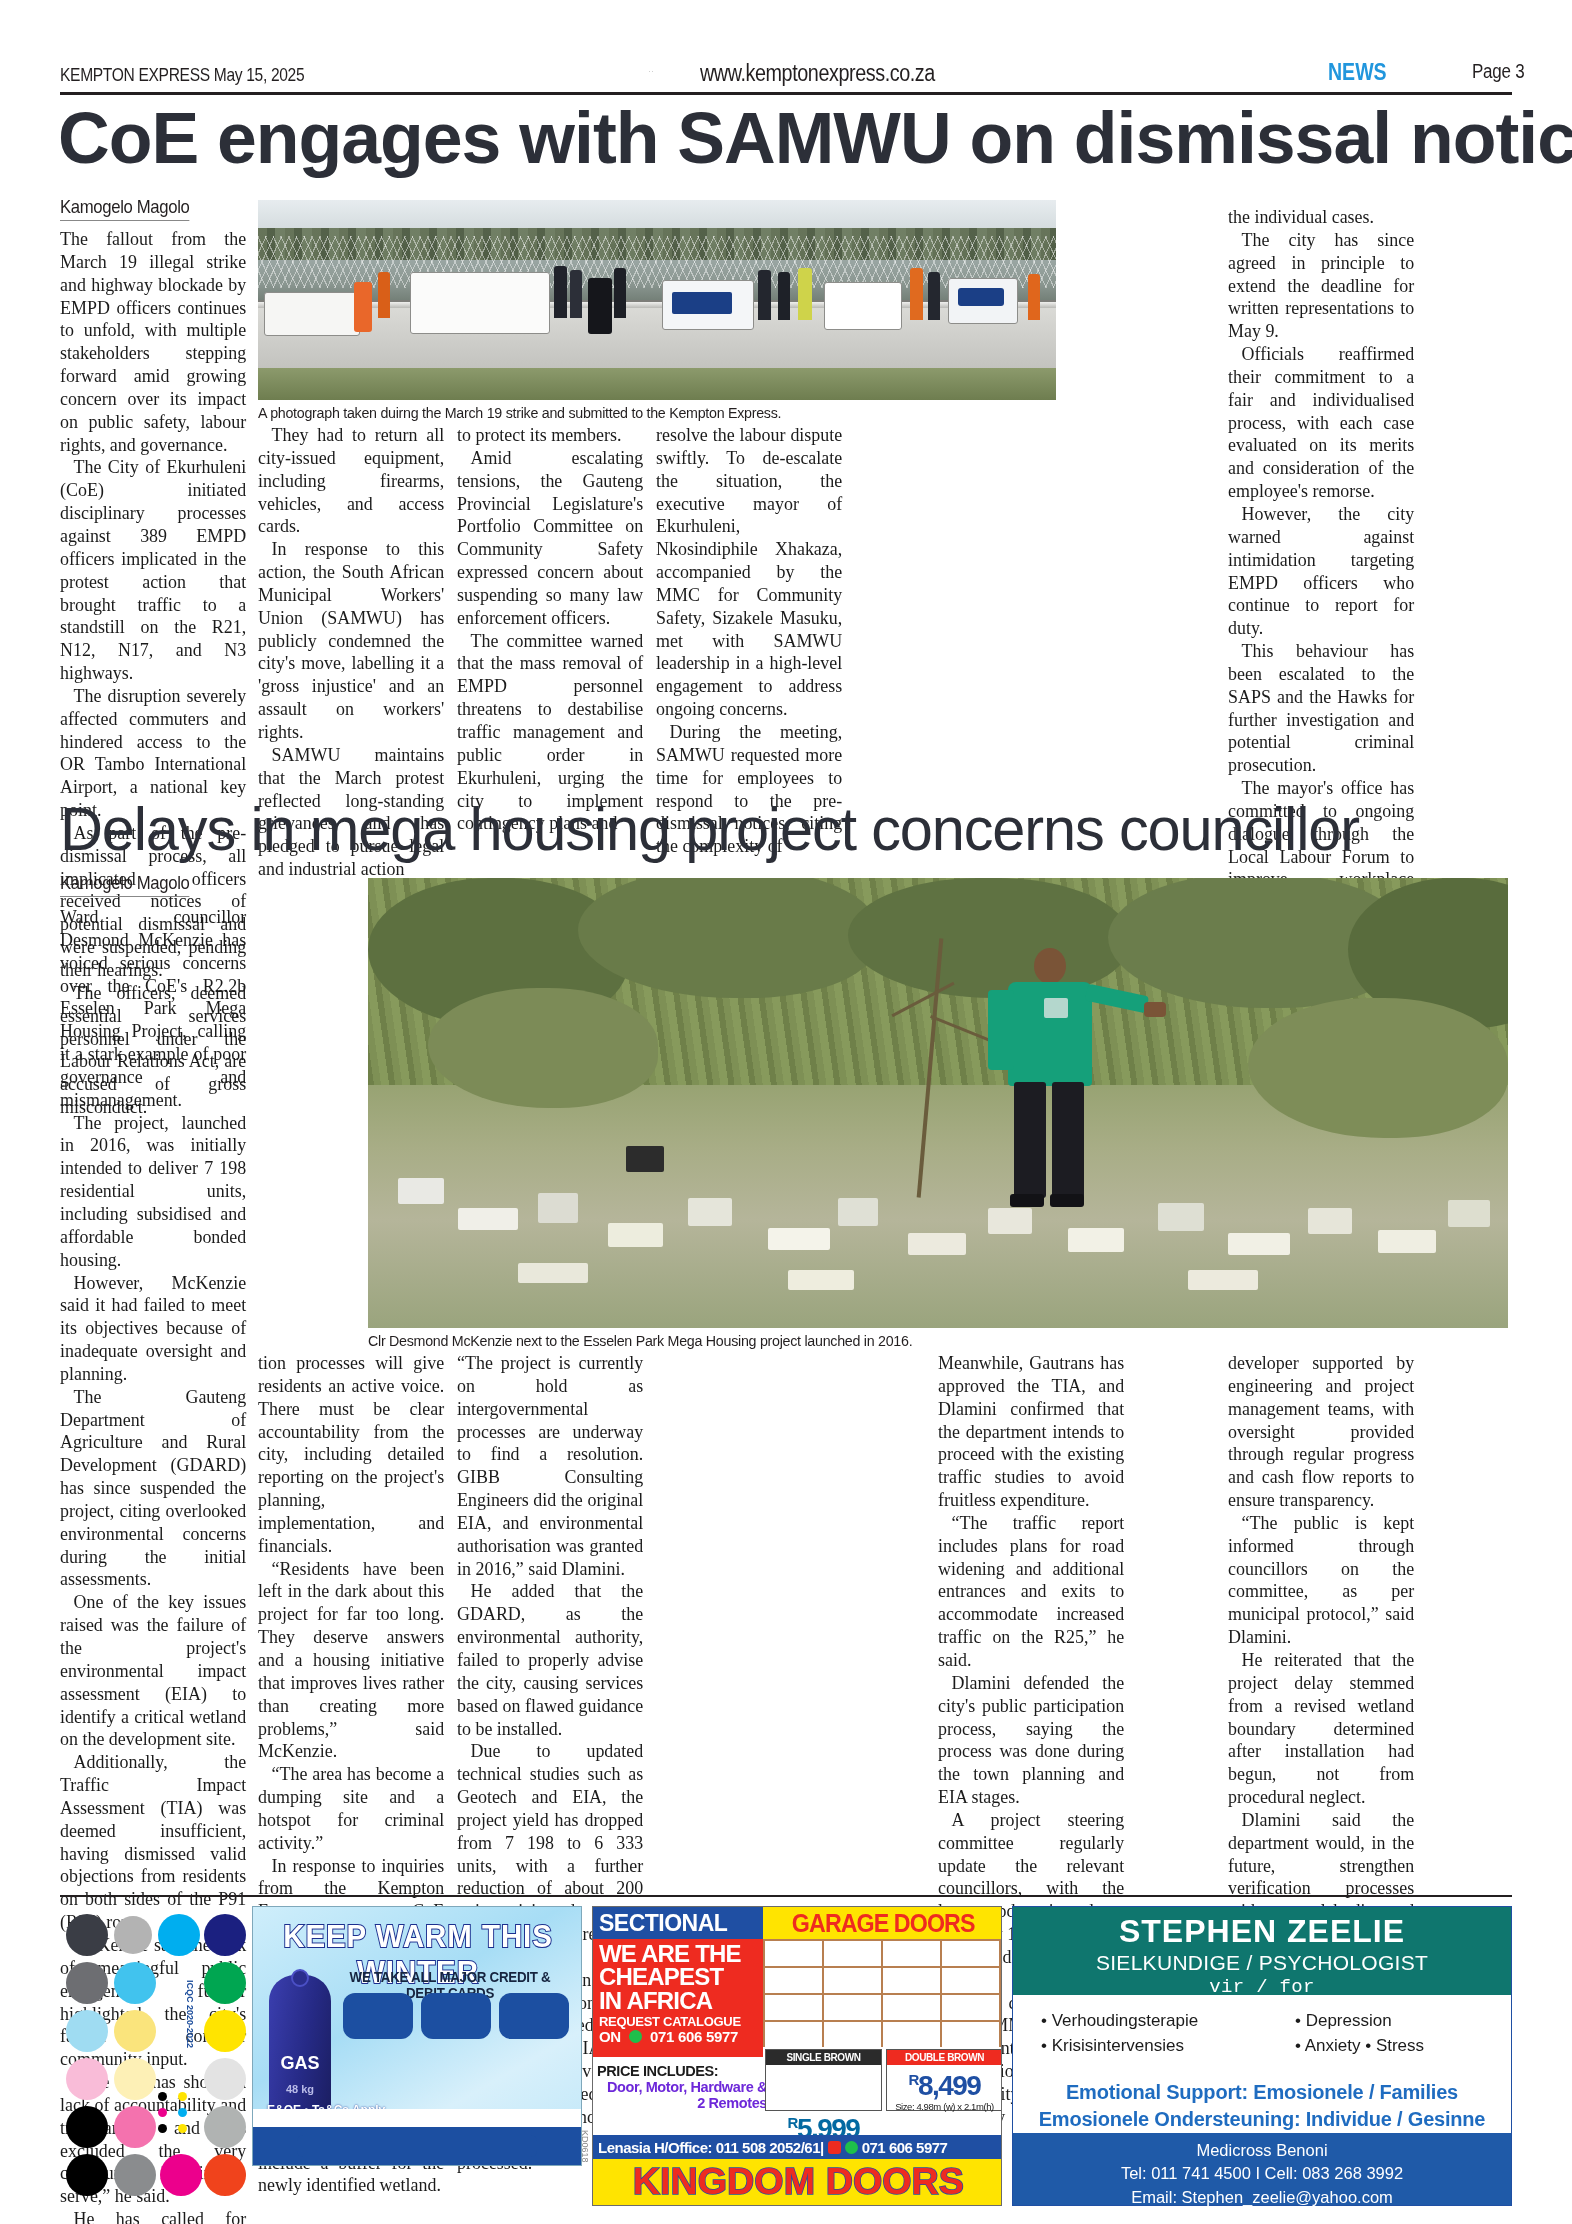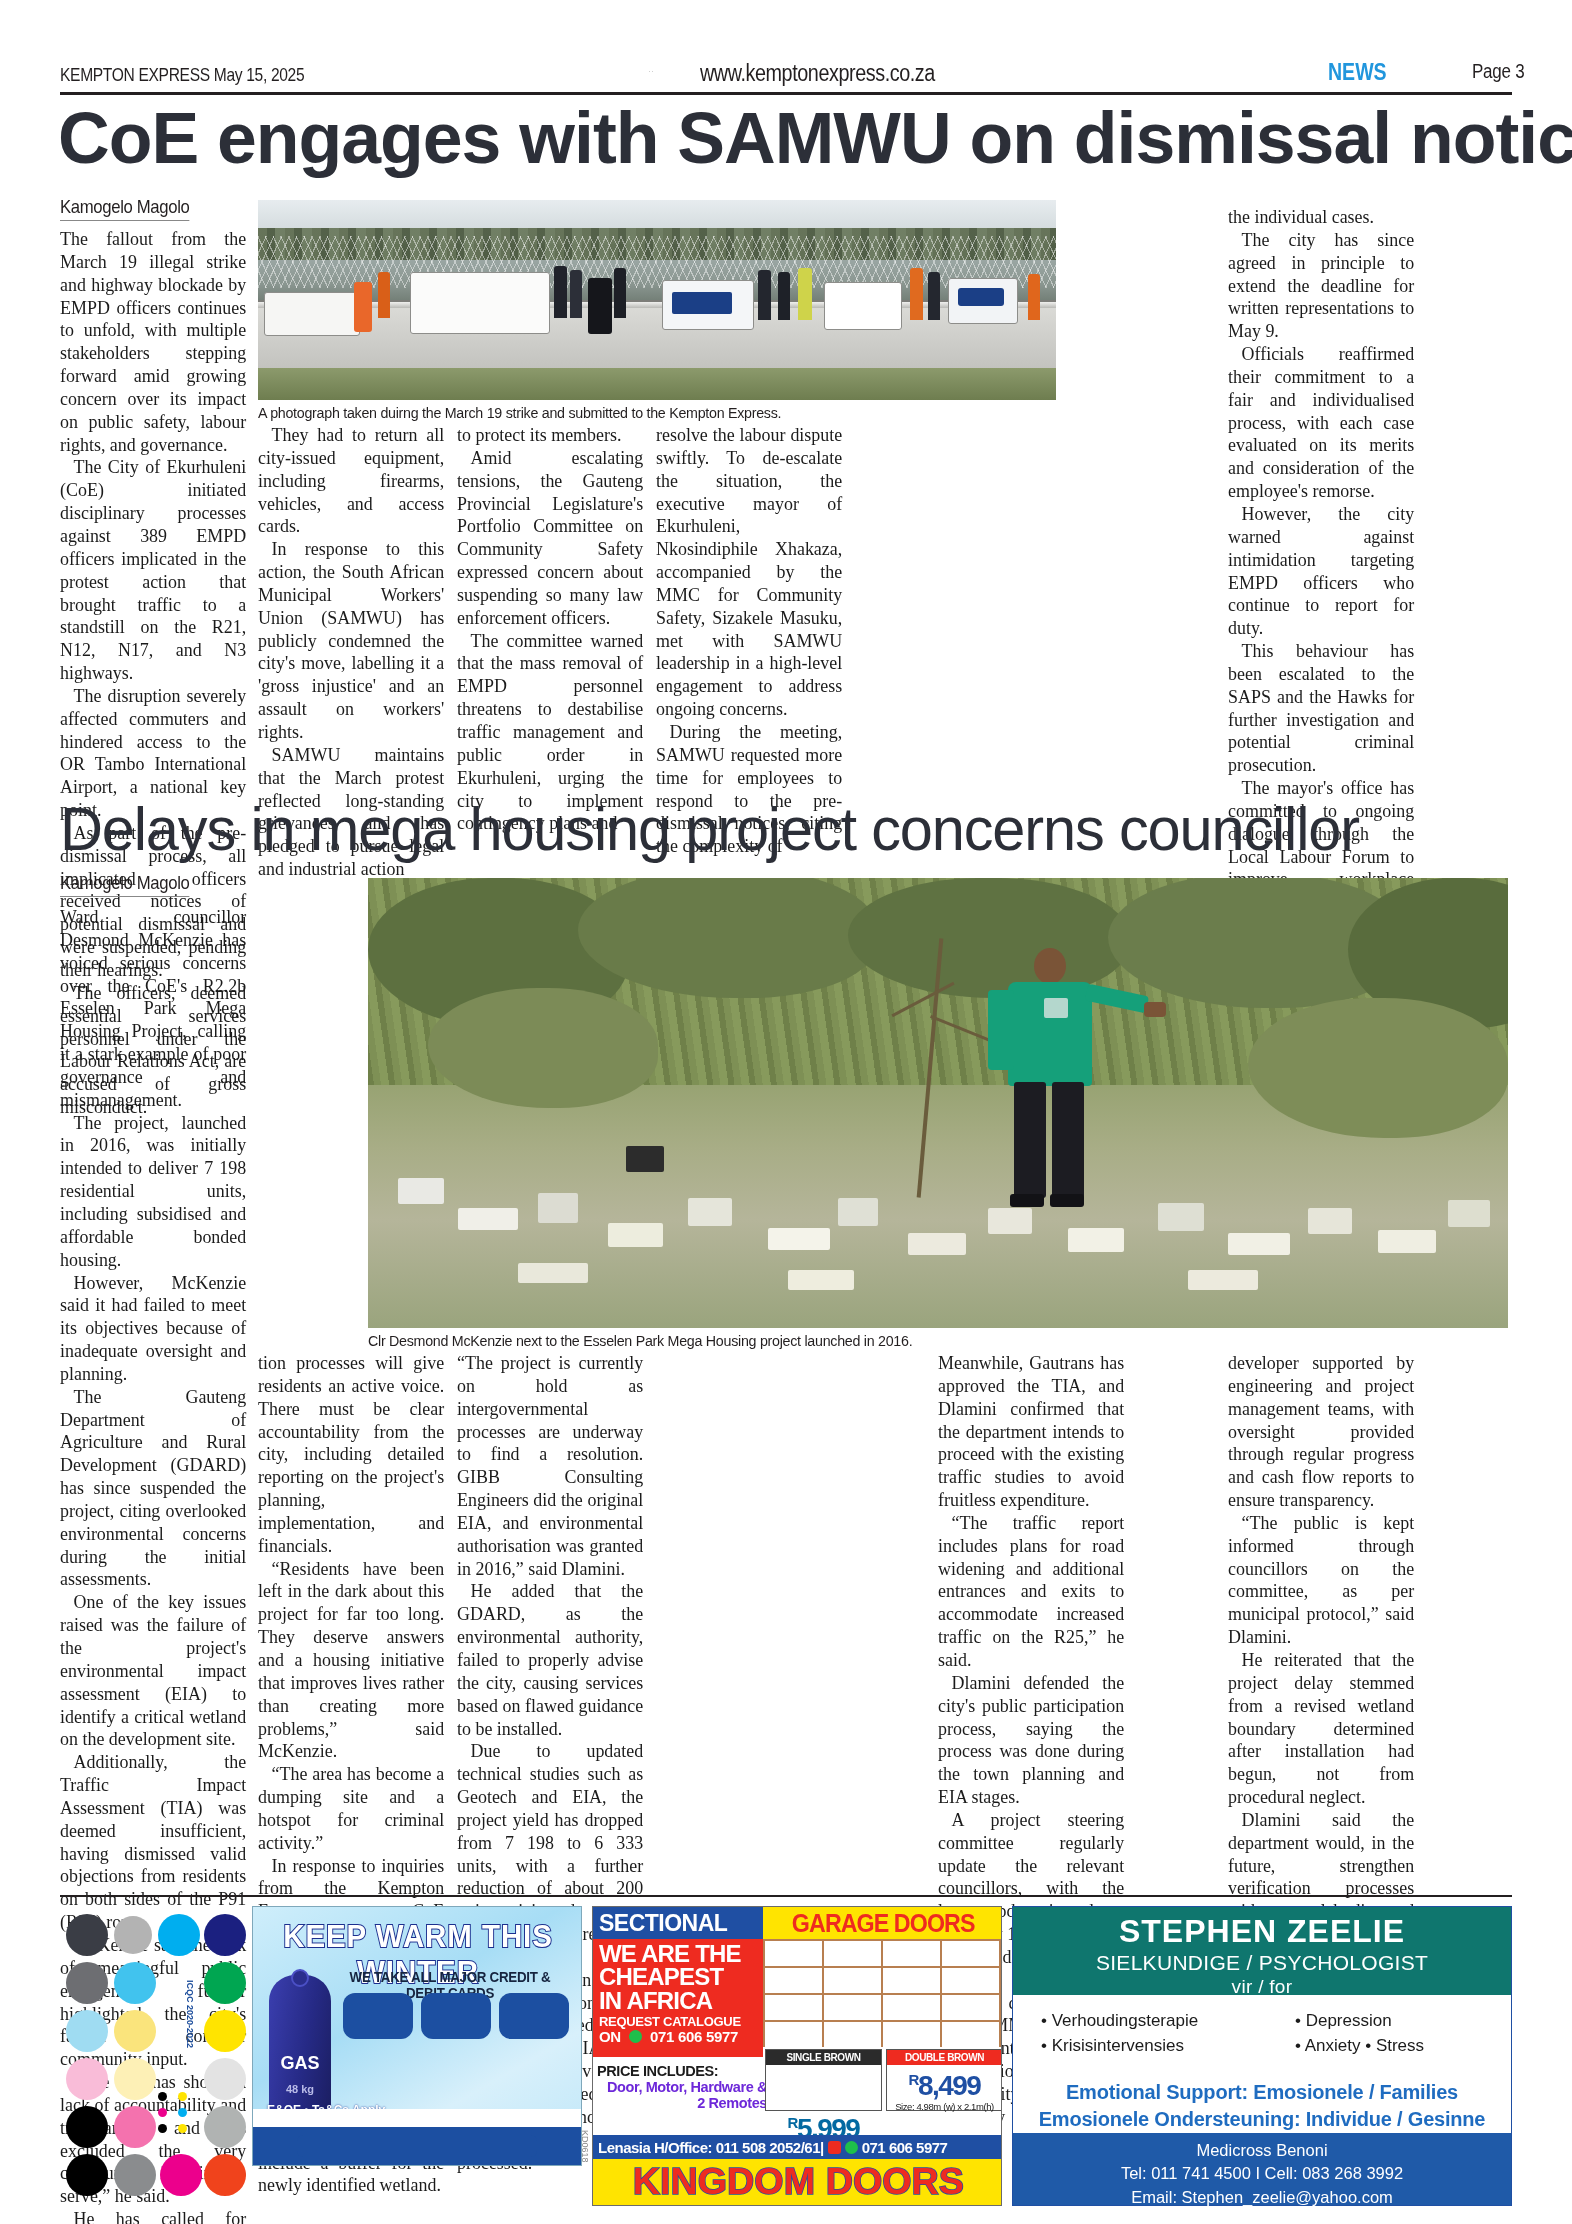--- a/index.html
+++ b/index.html
@@ -202,21 +202,21 @@
                   paint-order:stroke fill; transform:scaleX(1.02); }
   .vcode { position:absolute; left:580px; top:2130px; font-family:"Liberation Sans", sans-serif;
            font-size:9px; color:#888; writing-mode:vertical-rl; }
 
   
   .ad-sz { position:absolute; left:1012px; top:1906px; width:500px; height:300px; border:1px solid #1f4fa3; background:#fff; }
   .sz-head { position:absolute; left:0; top:0; width:100%; height:88px; background:#0f766e; color:#fff;
              text-align:center; font-family:"Liberation Sans", sans-serif; }
   .sz-head .n1 { font-size:32px; font-weight:bold; letter-spacing:1px; margin-top:6px; }
   .sz-head .n2 { font-size:21px; letter-spacing:0.3px; margin-top:1px; }
-  .sz-head .n3 { font-size:19px; letter-spacing:0.3px; margin-top:1px; }
+  .sz-head .n3 { font-size:19px; letter-spacing:0.3px; margin-top:1px;font-family:Liberation Mono, monospace; }
   .sz-mid { position:absolute; left:0; top:88px; width:100%; height:140px; background:#fff;
             font-family:"Liberation Sans", sans-serif; }
   .sz-bul { position:absolute; top:14px; font-size:17px; color:#1b1b1b; line-height:1.45; }
   .sz-bul.c1 { left:28px; }
   .sz-bul.c2 { left:282px; }
   .sz-em { position:absolute; left:0; top:84px; width:100%; text-align:center; color:#1f6cc0;
            font-weight:bold; font-size:20px; line-height:1.35; letter-spacing:-0.2px; }
   .sz-foot { position:absolute; left:0; bottom:0; width:100%; height:72px; background:#1f5aa8; color:#fff;
              text-align:center; font-family:"Liberation Sans", sans-serif; font-size:16.5px; line-height:1.42;
              padding-top:6px; }

